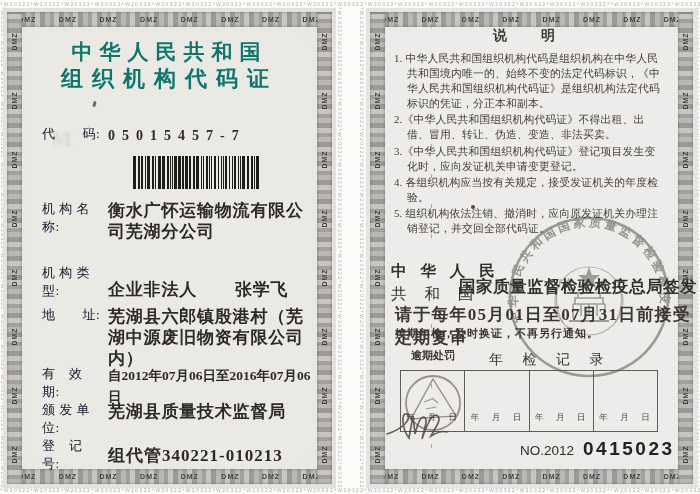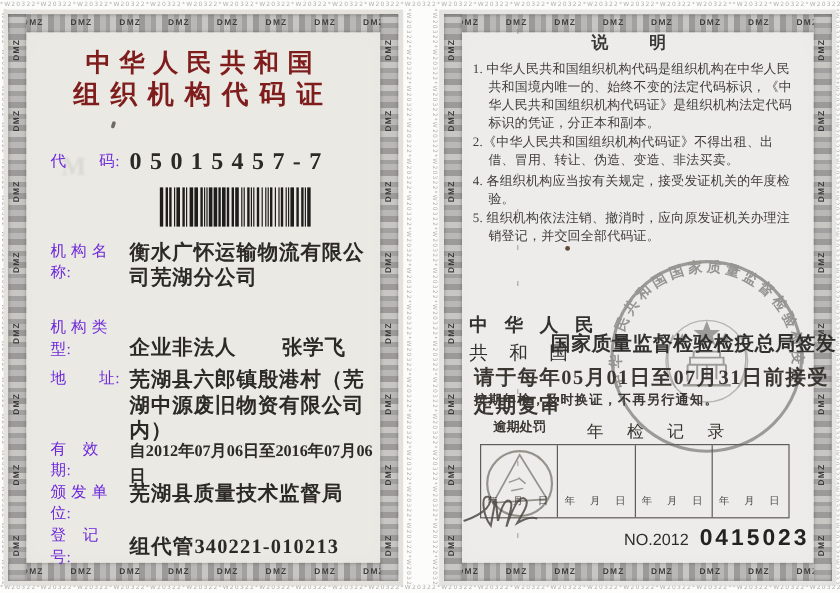--- a/index.html
+++ b/index.html
@@ -28,28 +28,28 @@
     color:#3c3b39;letter-spacing:1px;text-shadow:0 0 1px rgba(255,255,255,.4);}
   .band.horiz{display:flex;flex-direction:row;justify-content:space-around;align-items:center;}
   .band.vert{display:flex;flex-direction:column;justify-content:space-around;align-items:center;}
   .band.vert .dmz{transform:rotate(-90deg);}
   .b-top{left:4px;right:4px;top:4px;height:15px;}
   .b-bottom{left:4px;right:4px;bottom:4px;height:15px;}
   .b-left{top:4px;bottom:4px;left:4px;width:15px;}
   .b-right{top:4px;bottom:4px;right:4px;width:15px;}
   
   .lp-title{position:absolute;left:30px;width:273px;text-align:center;
-    color:#7f1d1d;font-weight:600;}
+    color:#0f766e;font-weight:600;}
   #lp-title1{top:30px;font-size:21px;letter-spacing:7px;}
   #lp-title2{top:56px;font-size:22px;letter-spacing:9px;}
   .fieldrow{position:absolute;left:39px;display:flex;align-items:flex-start;}
-  .f-label{width:66px;flex:none;font-size:13px;color:#6d28d9;letter-spacing:.5px;}
+  .f-label{width:66px;flex:none;font-size:13px;color:#0f172a;letter-spacing:.5px;}
   .f-value{font-size:17px;font-weight:700;color:#2c2a27;letter-spacing:.8px;width:206px;line-height:21px;}
   #row-code{top:117px;}
-  #row-code .f-value{font-size:20px;letter-spacing:7px;font-weight:700;}
+  #row-code .f-value{font-size:14px;letter-spacing:7px;font-weight:700;}
   #barcode{position:absolute;left:130px;top:148px;width:126px;height:33px;
     display:flex;align-items:stretch;overflow:hidden;}
   #barcode span{display:block;background:#1e1d1b;height:100%;flex:none;}
   #row-name{top:192px;}
   #row-type{top:256px;align-items:flex-end;}
   #row-type .f-extra{margin-left:38px;font-weight:700;}
   #row-addr{top:298px;}
   #row-valid{top:357px;}
   #row-valid .f-value{font-size:13.5px;letter-spacing:0;width:215px;}
   #row-issuer{top:393px;}
@@ -277,20 +277,21 @@
   </div>
 
   <div id="foldline"></div>
   <div id="speck-dot"></div>
 
   <div id="rp-title">说　　明</div>
 
   <div id="rp-list">
     <div class="rp-item">1. 中华人民共和国组织机构代码是组织机构在中华人民共和国境内唯一的、始终不变的法定代码标识，《中华人民共和国组织机构代码证》是组织机构法定代码标识的凭证，分正本和副本。</div>
     <div class="rp-item">2.《中华人民共和国组织机构代码证》不得出租、出借、冒用、转让、伪造、变造、非法买卖。</div>
+    <div class="rp-item">3.《中华人民共和国组织机构代码证》登记项目发生变化时，应向发证机关申请变更登记。</div>
     <div class="rp-item">4. 各组织机构应当按有关规定，接受发证机关的年度检验。</div>
     <div class="rp-item">5. 组织机构依法注销、撤消时，应向原发证机关办理注销登记，并交回全部代码证。</div>
   </div>
 
   <svg id="big-seal" width="172" height="172" viewBox="0 0 172 172">
     <circle cx="86" cy="88" r="79" fill="none" stroke="#979794" stroke-width="2.6"></circle>
     <defs>
         <path id="ringpath" d="M 18 113 A 72 72 0 1 1 154 113"></path>
       </defs>
     <text font-size="12" fill="#8f8f8c" letter-spacing="3.2" font-family="Liberation Serif, DejaVu Serif, serif" font-weight="600">

